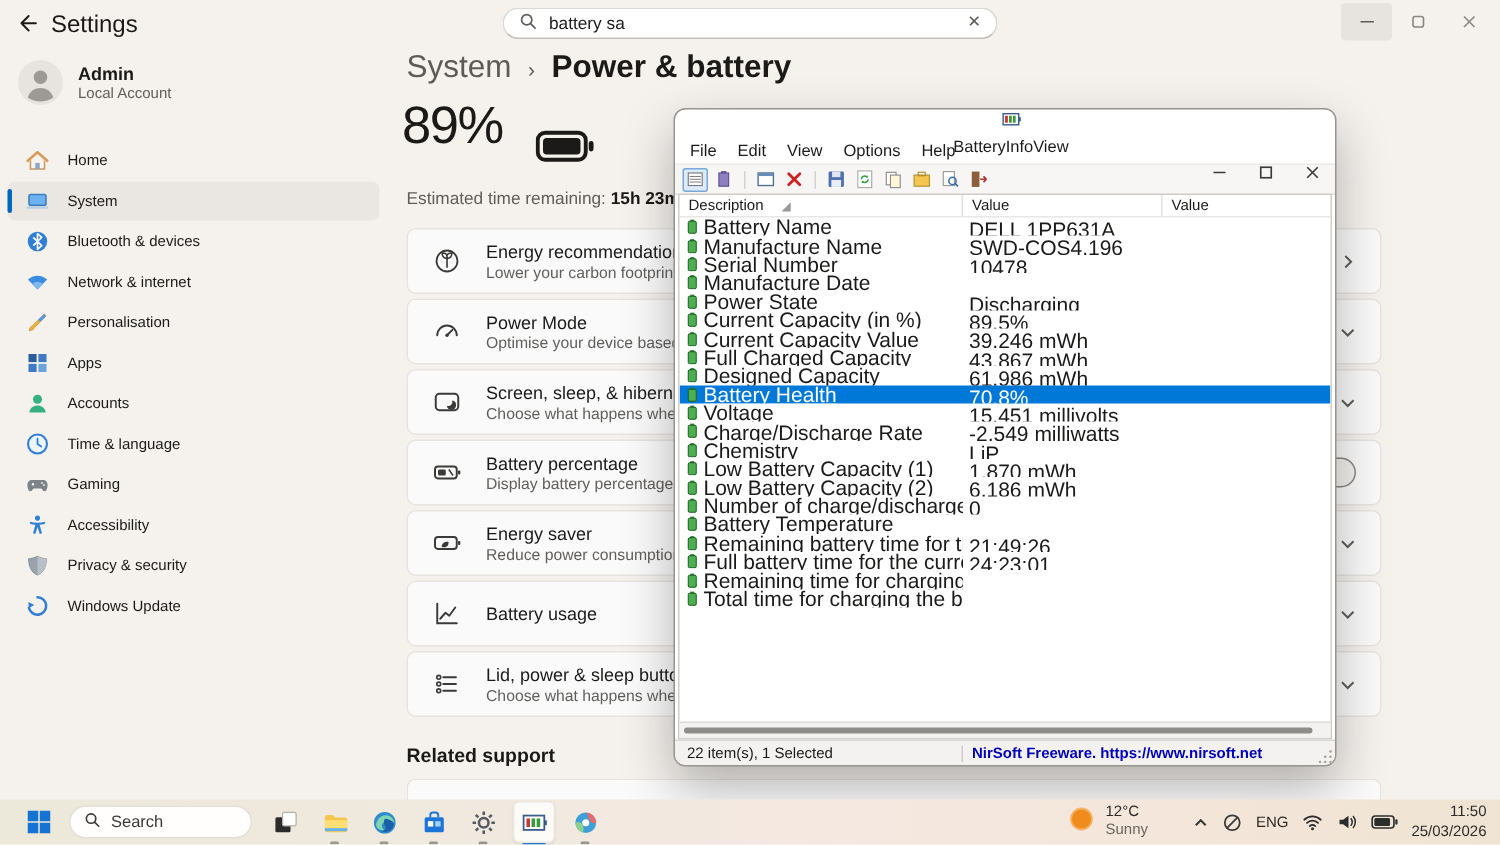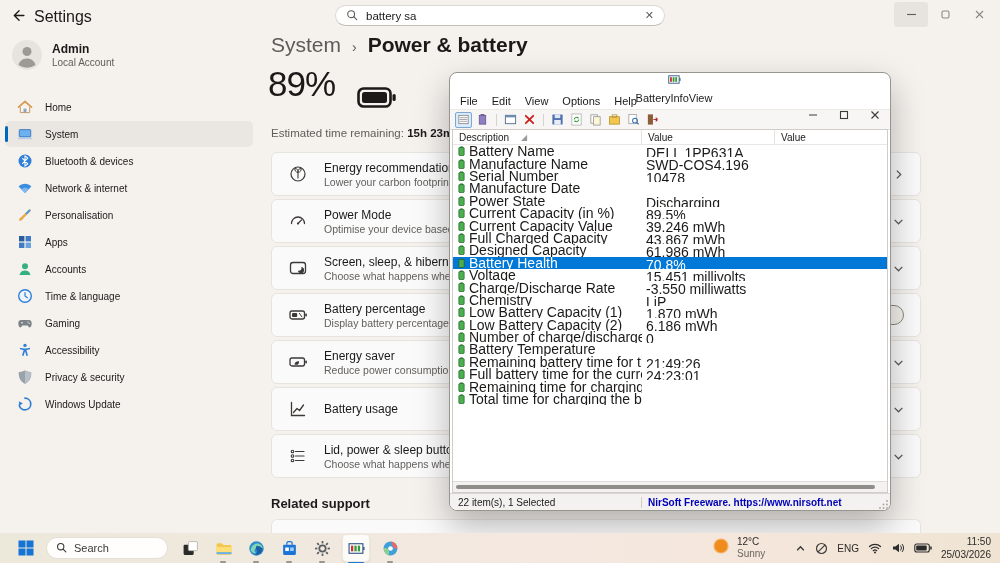--- a/index.html
+++ b/index.html
@@ -673,21 +673,21 @@
             <span class="val2"></span>
           </div>
           <div class="trow">
             <span class="desc">
               <svg viewBox="0 0 8 12">
                 <rect x="2.4" y="0.5" width="3.2" height="1.5" fill="#2e7d32"></rect>
                 <rect x="0.8" y="1.8" width="6.4" height="9.6" rx="1" fill="#4caf50" stroke="#1b5e20" stroke-width="0.8"></rect>
               </svg>
               <span class="dtext">Charge/Discharge Rate</span>
             </span>
-            <span class="val">-3,550 milliwatts</span>
+            <span class="val">-2,549 milliwatts</span>
             <span class="val2"></span>
           </div>
           <div class="trow">
             <span class="desc">
               <svg viewBox="0 0 8 12">
                 <rect x="2.4" y="0.5" width="3.2" height="1.5" fill="#2e7d32"></rect>
                 <rect x="0.8" y="1.8" width="6.4" height="9.6" rx="1" fill="#4caf50" stroke="#1b5e20" stroke-width="0.8"></rect>
               </svg>
               <span class="dtext">Chemistry</span>
             </span>

